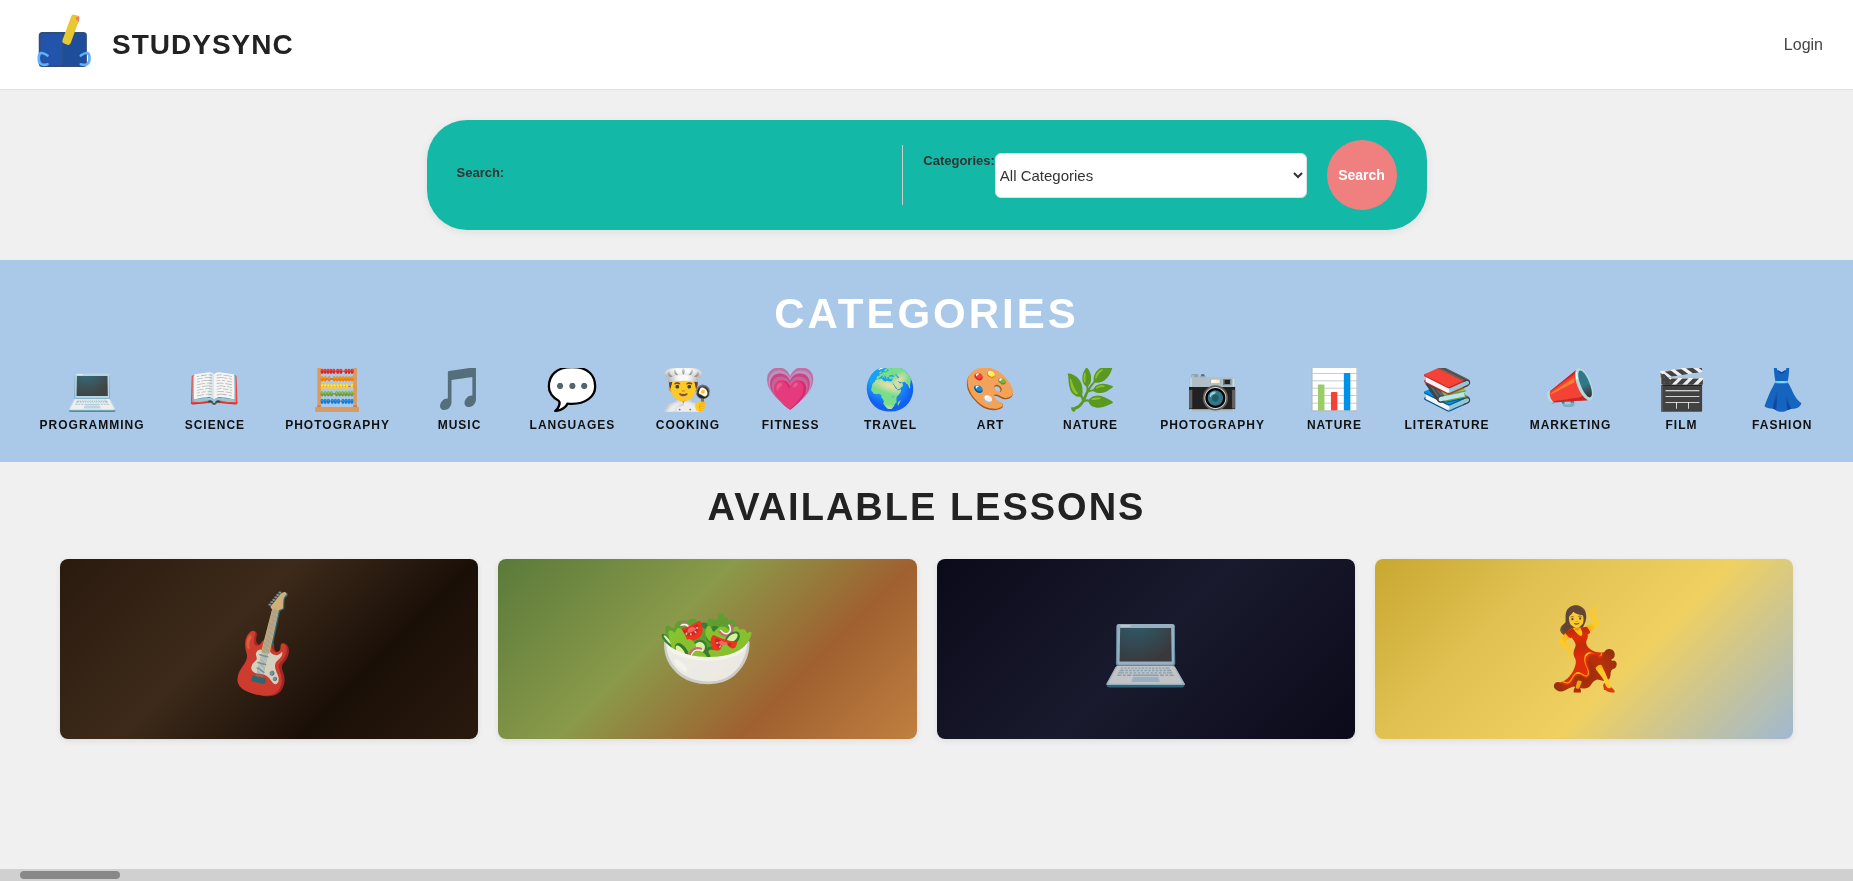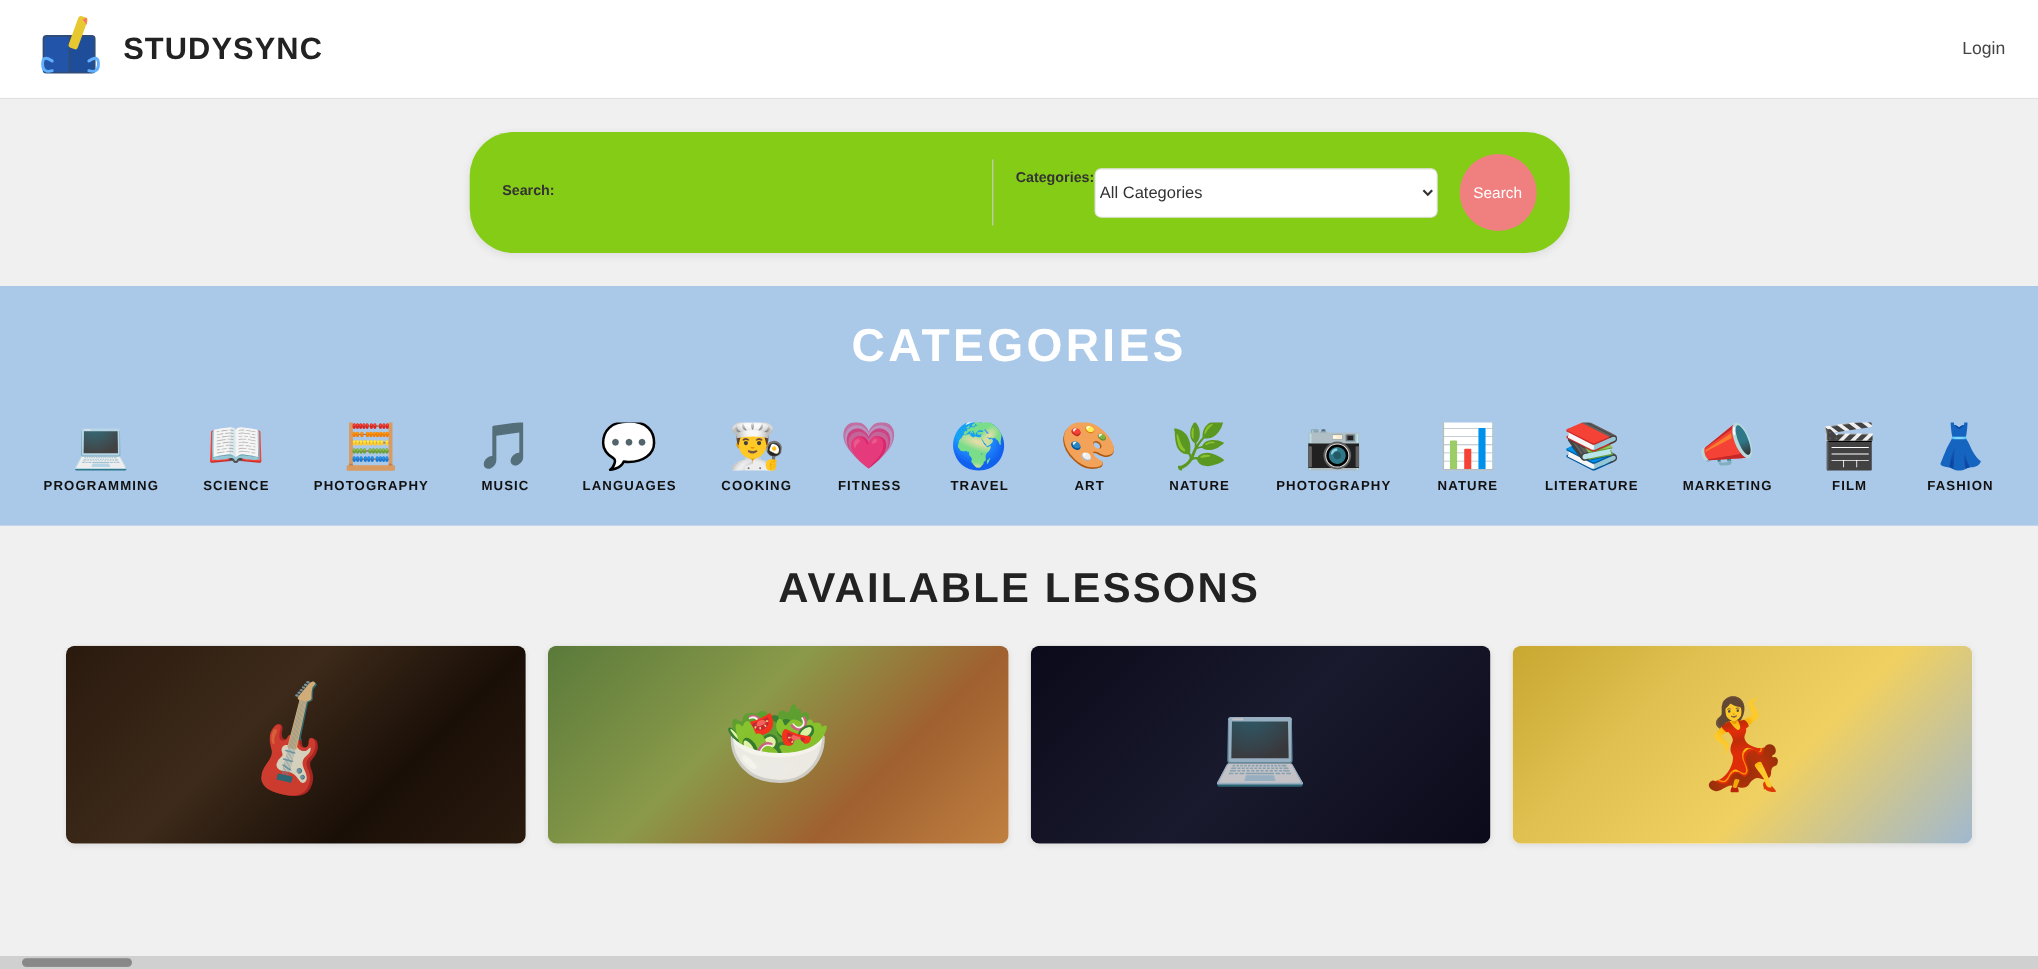--- a/index.html
+++ b/index.html
@@ -38,21 +38,21 @@
     }
 
     
     .search-section {
       background: #f0f0f0;
       padding: 30px 20px;
       display: flex;
       justify-content: center;
     }
     .search-box {
-      background: #84cc16;
+      background: #14b8a6;
       border-radius: 40px;
       padding: 20px 30px;
       display: flex;
       align-items: center;
       gap: 20px;
       box-shadow: 0 2px 8px rgba(0,0,0,0.08);
       width: 1000px;
       max-width: 95%;
     }
     .search-field-group {
@@ -96,37 +96,37 @@
       width: 100%;
     }
     .search-btn {
       background: #f08080;
       color: #fff;
       border: none;
       border-radius: 50%;
       width: 70px;
       height: 70px;
       font-size: 14px;
-      font-weight: normal;
+      font-weight: bold;
       cursor: pointer;
       flex-shrink: 0;
     }
 
     
     .categories-section {
       background: #aac8e8;
       padding: 30px 20px 20px;
     }
     .categories-title {
       text-align: center;
       font-size: 42px;
       font-weight: bold;
       color: #fff;
       letter-spacing: 3px;
-      margin-bottom: 46px;
+      margin-bottom: 30px;
     }
     .categories-list {
       display: flex;
       gap: 0;
       overflow-x: auto;
       justify-content: flex-start;
       padding-bottom: 10px;
       scrollbar-width: none;
     }
     .categories-list::-webkit-scrollbar { display: none; }
@@ -148,21 +148,21 @@
       font-size: 12px;
       font-weight: bold;
       color: #111;
       letter-spacing: 1px;
       white-space: nowrap;
     }
 
     
     .lessons-section {
       background: #f0f0f0;
-      padding: 36px 60px;
+      padding: 24px 60px;
     }
     .lessons-title {
       text-align: center;
       font-size: 38px;
       font-weight: bold;
       color: #222;
       letter-spacing: 2px;
       margin-bottom: 30px;
     }
     .lessons-grid {

